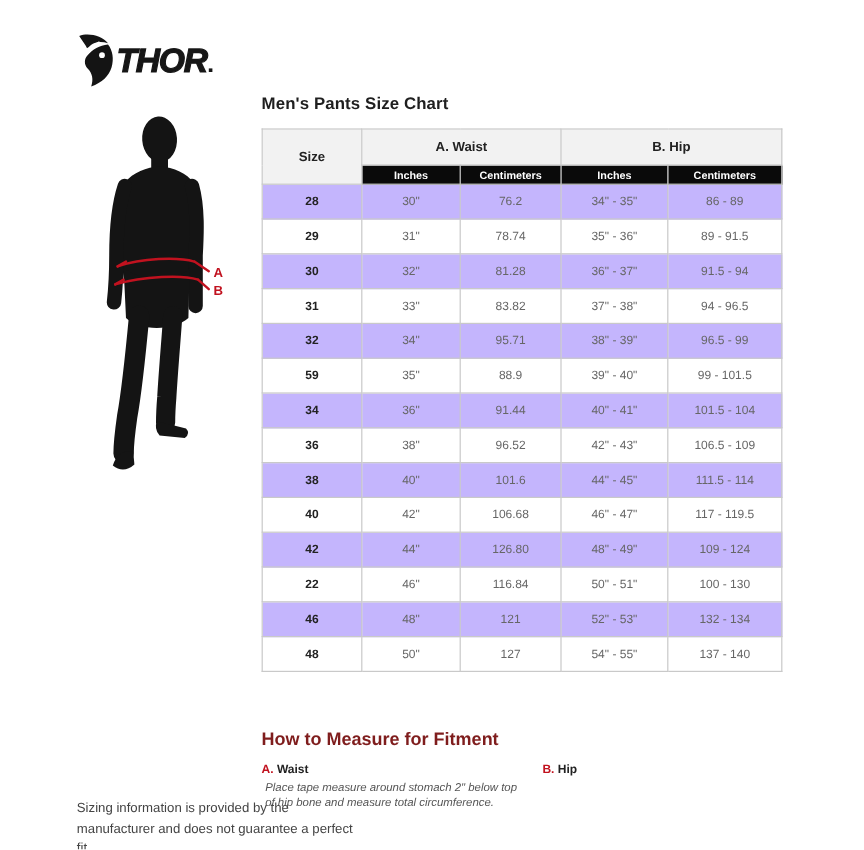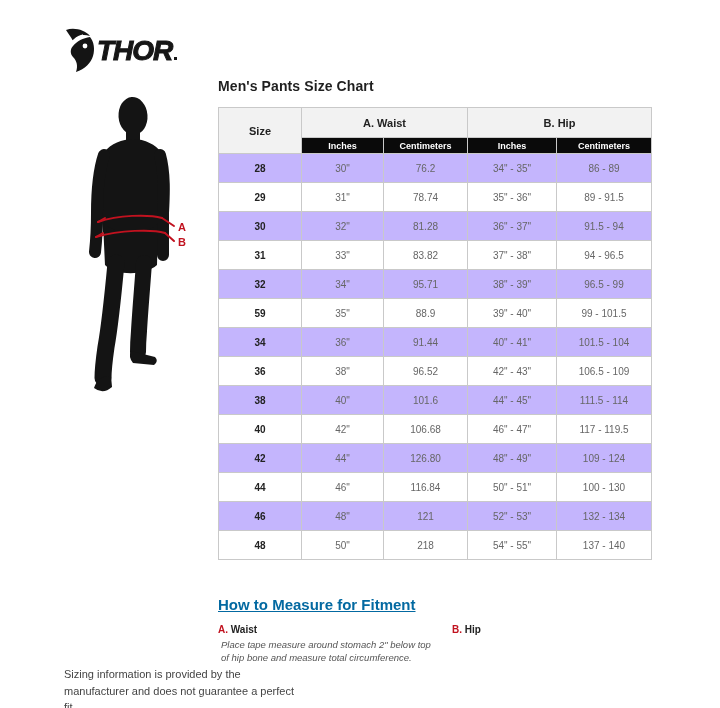--- a/index.html
+++ b/index.html
@@ -25,21 +25,21 @@
   .size-table th, .size-table td { border:1px solid #c9c9c9; text-align:center; vertical-align:middle; padding:0; }
   .size-table thead tr.top-row th { background:#f2f2f2; color:#222; font-size:11px; font-weight:bold; height:30px; }
   .size-table thead th.size-head { background:#f2f2f2; }
   .size-table thead tr.sub-row th { background:var(--table-black); color:#fff; font-size:9px; font-weight:bold; height:16px; border-color:#c9c9c9;margin-top:25px; }
   .size-table tbody td { height:29px; font-size:10px; color:#666; }
   .size-table tbody td:first-child { font-weight:bold; color:#222; }
   .size-table tbody tr.alt td { background:#c4b5fd; }
 
   
   .measure { position:absolute; left:218px; top:592px; width:488px; }
-  .measure-heading { margin:4px 0 11px 0; font-size:15px; font-weight:bold; color:#0369a1;text-decoration:underline; }
+  .measure-heading { margin:16px 0 11px 0; font-size:15px; font-weight:bold; color:#7f1d1d; }
   .measure-cols { display:flex; gap:16px; }
   .measure-col-a { width:218px; }
   .measure-col-b { width:252px; }
   .measure-title { font-size:10px; font-weight:bold; color:#222; margin:0 0 3px 0; }
   .measure-title .red { color:var(--accent); }
   .measure-desc { margin:3px; font-size:9.5px; color:#555; line-height:1.4;font-style:italic; }
 
   
   .disclaimer { position:absolute; left:64px; top:666px; width:240px; font-size:11px; color:#444; line-height:1.5; }
   .disclaimer div { display:block; }
@@ -193,37 +193,37 @@
             <td>117 - 119.5</td>
           </tr>
           <tr class="alt">
             <td>42</td>
             <td>44"</td>
             <td>126.80</td>
             <td>48" - 49"</td>
             <td>109 - 124</td>
           </tr>
           <tr>
-            <td>44</td>
+            <td>22</td>
             <td>46"</td>
             <td>116.84</td>
             <td>50" - 51"</td>
             <td>100 - 130</td>
           </tr>
           <tr class="alt">
             <td>46</td>
             <td>48"</td>
             <td>121</td>
             <td>52" - 53"</td>
             <td>132 - 134</td>
           </tr>
           <tr>
             <td>48</td>
             <td>50"</td>
-            <td>218</td>
+            <td>127</td>
             <td>54" - 55"</td>
             <td>137 - 140</td>
           </tr>
         </tbody>
     </table>
   </div>
 
   <div class="measure">
     <h2 class="measure-heading">How to Measure for Fitment</h2>
     <div class="measure-cols">

